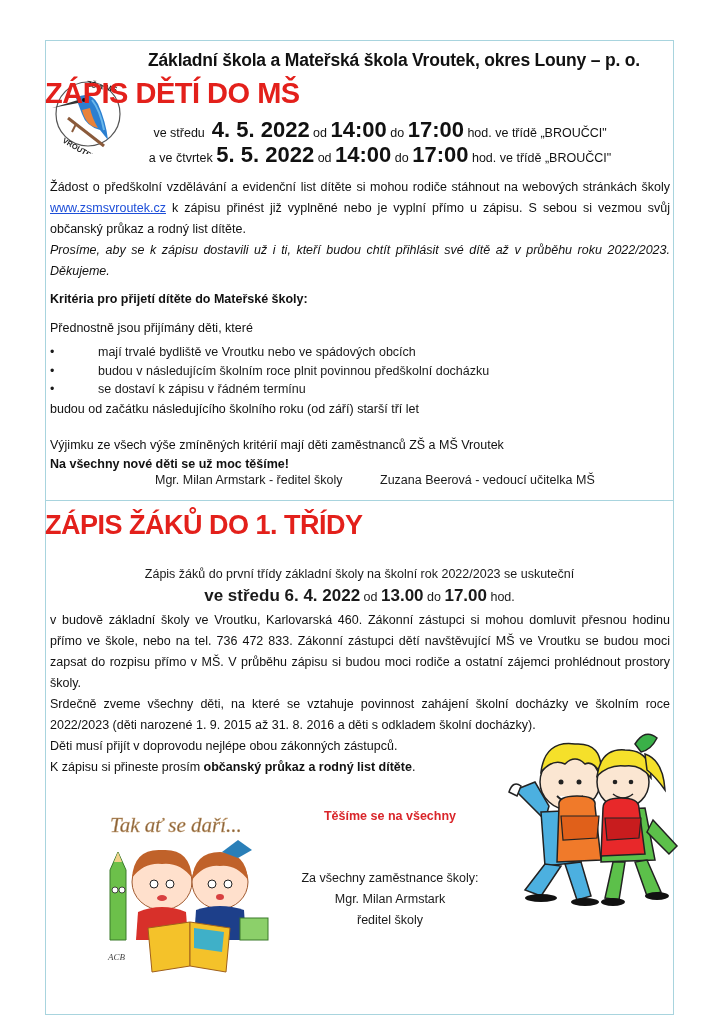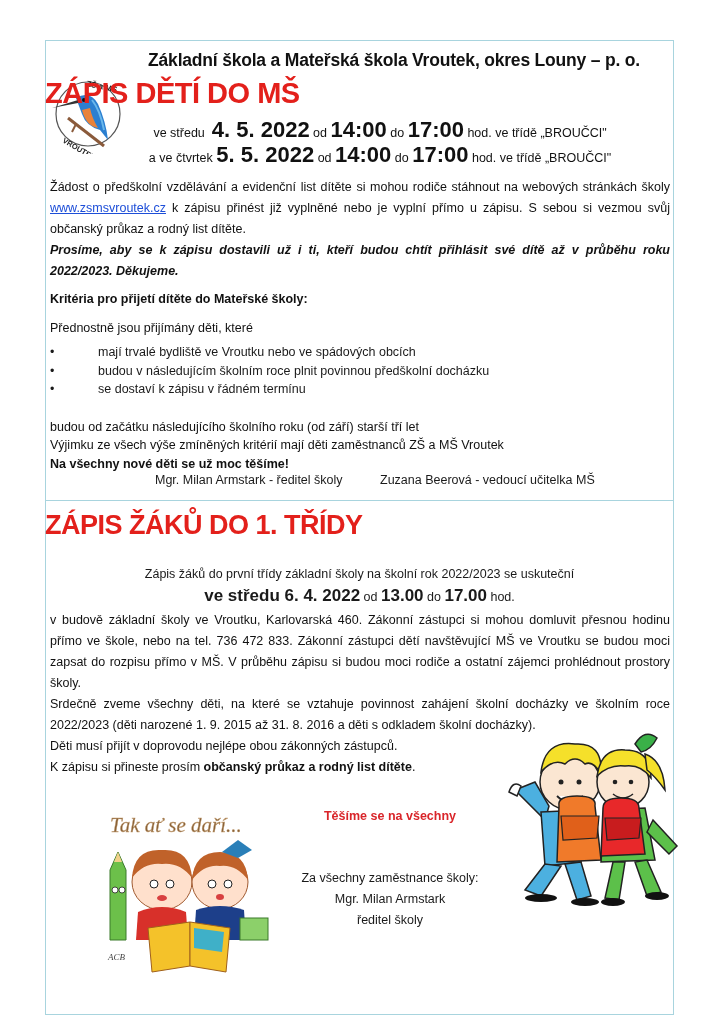--- a/index.html
+++ b/index.html
@@ -33,27 +33,27 @@
     .date-line b { font-size: 22px; }
     .dl1 { top: 117px; }
     .dl2 { top: 142px; }
 
     .para {
       position: absolute; left: 50px; width: 620px; font-size: 12.5px; line-height: 21px;
       text-align: justify; color: #111;
     }
     .para a { color: #1d4ed8; text-decoration: underline; }
     .p1 { top: 177px; }
-    .p2 { top: 240px; font-style: italic; font-weight: bold; }
+    .p2 { top: 240px; font-style: italic; }
     .p3 { top: 289px; font-weight: bold; }
     .p4 { top: 318px; }
     .bullets { position: absolute; left: 50px; top: 343px; width: 620px; list-style: none; font-size: 12.5px; line-height: 18.5px; }
     .bullets li { position: relative; padding-left: 48px; }
     .bullets li .dot { position: absolute; left: 0; top: 0; }
-    .p5 { top: 418px; line-height: 18px; }
+    .p5 { top: 400px; line-height: 18px; }
     .p6 { top: 436px; line-height: 18.5px; }
     .p6 .bold { font-weight: bold; }
     .sig-row { position: absolute; top: 473px; left: 155px; font-size: 12.5px; white-space: nowrap; }
     .sig-row span { display: inline-block; }
     .sig-row .sig2 { margin-left: 34px; }
 
     
     .h-zs { top: 510px; font-size: 27px; }
     .zs-intro { position: absolute; left: 45px; top: 567px; width: 629px; text-align: center; font-size: 12.5px; }
     .zs-date { position: absolute; left: 45px; top: 586px; width: 629px; text-align: center; font-size: 12.5px; }

